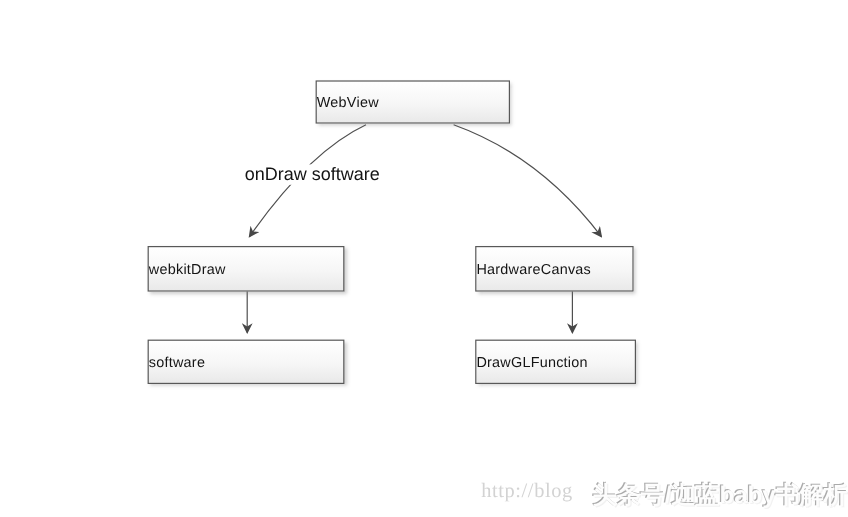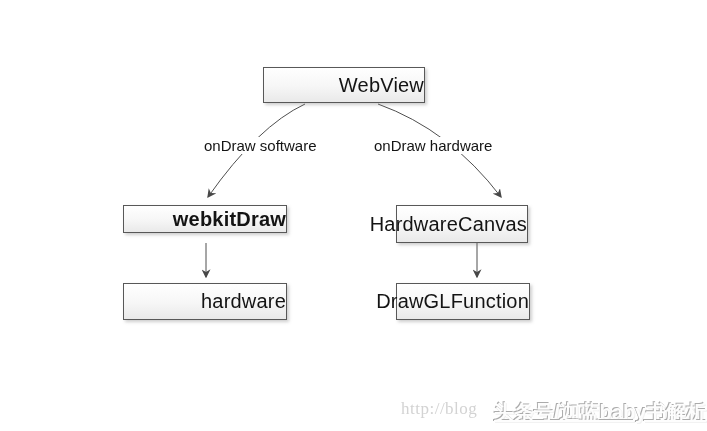--- a/index.html
+++ b/index.html
@@ -7,74 +7,72 @@
     position:relative; width:707px; height:431px;
     background:#ffffff; overflow:hidden;
     font-family:"Liberation Sans", sans-serif;
   }
   .connector-layer { position:absolute; left:0; top:0; width:707px; height:431px; }
   .node {
     position:absolute; box-sizing:border-box;
     border:1px solid #585858;
     background:linear-gradient(180deg, #ffffff 0%, #f6f6f6 55%, #e9e9e9 100%);
     box-shadow:2px 2px 3px rgba(130,130,130,0.38);
-    display:flex; align-items:center; justify-content:flex-end;
-    font-size:20px; color:#141414; letter-spacing:0.2px;
+    display:flex; align-items:center; justify-content:flex-start;
+    font-size:12px; color:#141414; letter-spacing:0.2px;
   }
   .edge-label {
     position:absolute; background:#ffffff; padding:0 3px;
     font-size:15px; color:#141414; white-space:nowrap;
   }
   .wm-url {
     position:absolute; left:401px; top:399px;
     font-family:Liberation Serif, serif;
     font-size:17px; color:#d3d3d3; letter-spacing:0.5px; white-space:nowrap;
   }
   .wm-credit {
     position:absolute; left:494px; top:399px;
     font-size:20px; font-weight:bold; white-space:nowrap;
     color:#fdfdfd;
     text-shadow:-1px -1px 0 #ababab, 1px 1px 0 #f2f2f2;
-    text-decoration:underline;
   }
 </style>
 </head>
 <body>
 
 <div class="stage">
 
   <svg class="connector-layer" viewBox="0 0 707 431" xmlns="http://www.w3.org/2000/svg">
     <defs>
       <marker id="arrow" viewBox="0 0 10 10" refX="8.5" refY="5" markerWidth="9" markerHeight="9" orient="auto">
         <path d="M0,0 L10,5 L0,10 L3,5 Z" fill="#474747"></path>
       </marker>
     </defs>
     <path d="M305,104 Q258,126 208,197" fill="none" stroke="#4f4f4f" stroke-width="1" marker-end="url(#arrow)"></path>
     <path d="M378,104 Q450,130 501,197" fill="none" stroke="#4f4f4f" stroke-width="1" marker-end="url(#arrow)"></path>
     <path d="M206,243 L206,277" fill="none" stroke="#4f4f4f" stroke-width="1" marker-end="url(#arrow)"></path>
     <path d="M477,243 L477,277" fill="none" stroke="#4f4f4f" stroke-width="1" marker-end="url(#arrow)"></path>
   </svg>
 
   <span class="edge-label" style="left:177px; top:137px;margin-left:24px;">onDraw software</span>
-  <span class="edge-label" style="left:371px; top:137px;">onDraw hardware</span>
 
   <div class="node" style="left:263px; top:67px; width:162px; height:36px;">
     <span>WebView</span>
   </div>
 
-  <div class="node" style="left:123px; top:205px; width:164px; height:28px;font-weight:bold;">
+  <div class="node" style="left:123px; top:205px; width:164px; height:38px;">
     <span>webkitDraw</span>
   </div>
 
   <div class="node" style="left:396px; top:205px; width:132px; height:38px;">
     <span>HardwareCanvas</span>
   </div>
 
   <div class="node" style="left:123px; top:283px; width:164px; height:37px;">
-    <span>hardware</span>
+    <span>software</span>
   </div>
 
   <div class="node" style="left:396px; top:283px; width:134px; height:37px;">
     <span>DrawGLFunction</span>
   </div>
 
   <span class="wm-url">http://blog</span>
   <span class="wm-credit">头条号/迦蓝baby书解析</span>
 
 </div>

